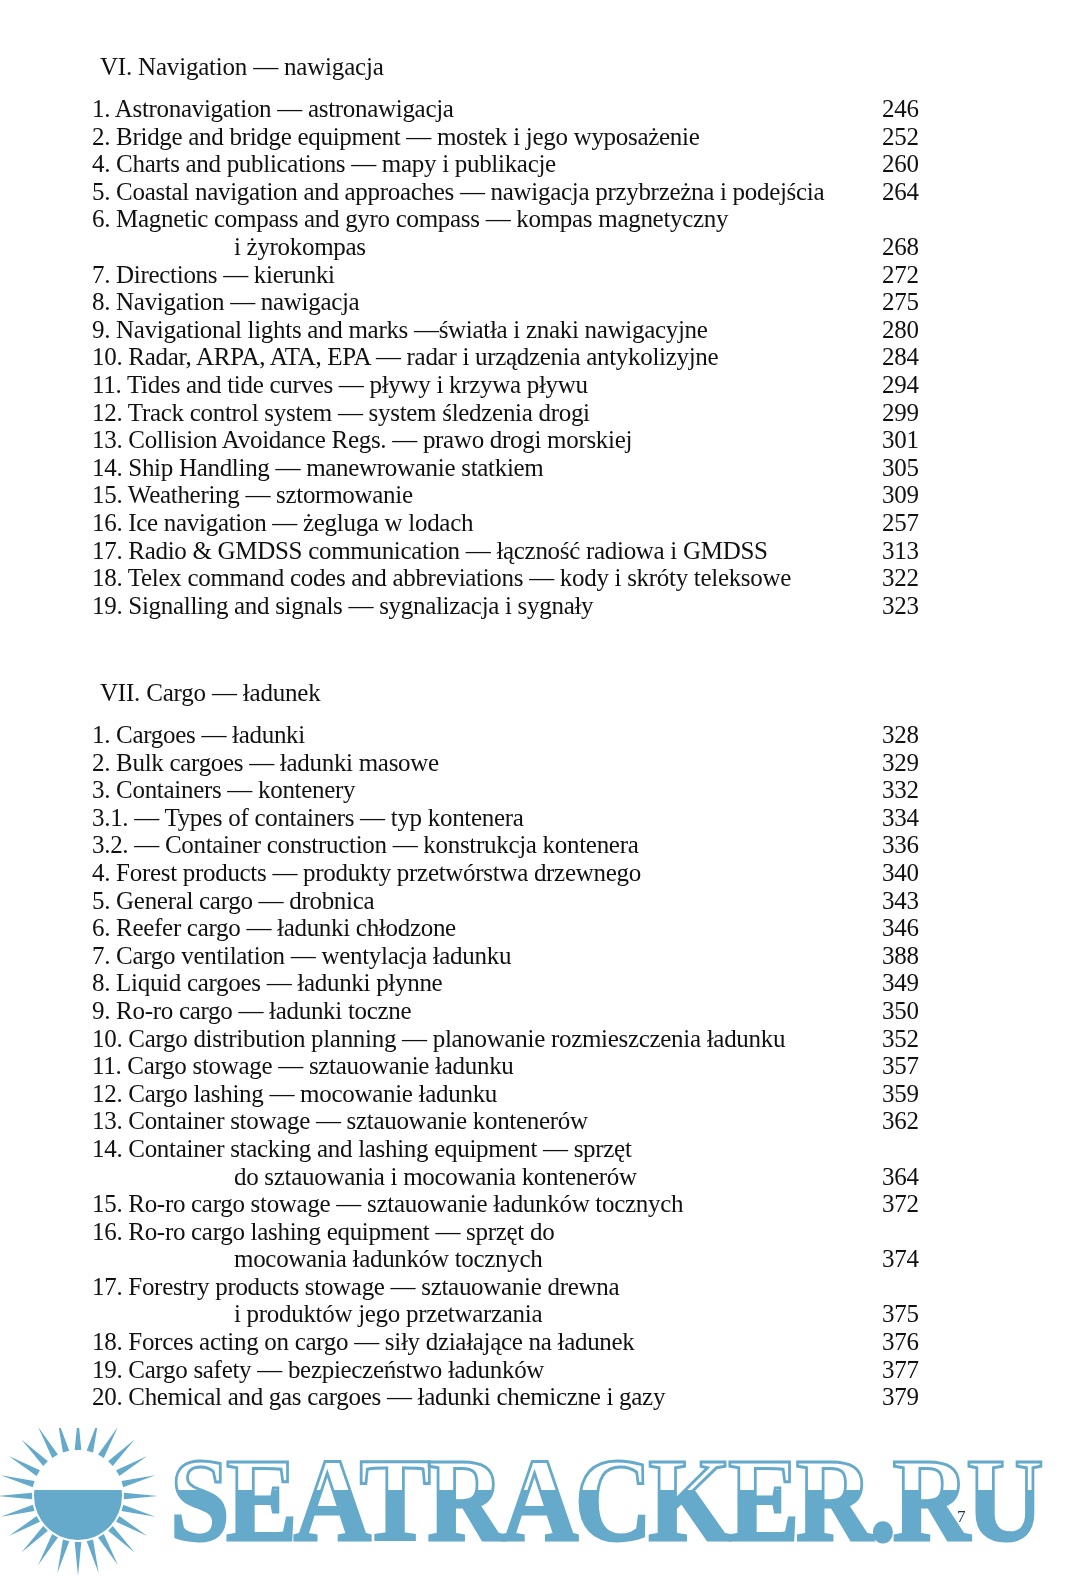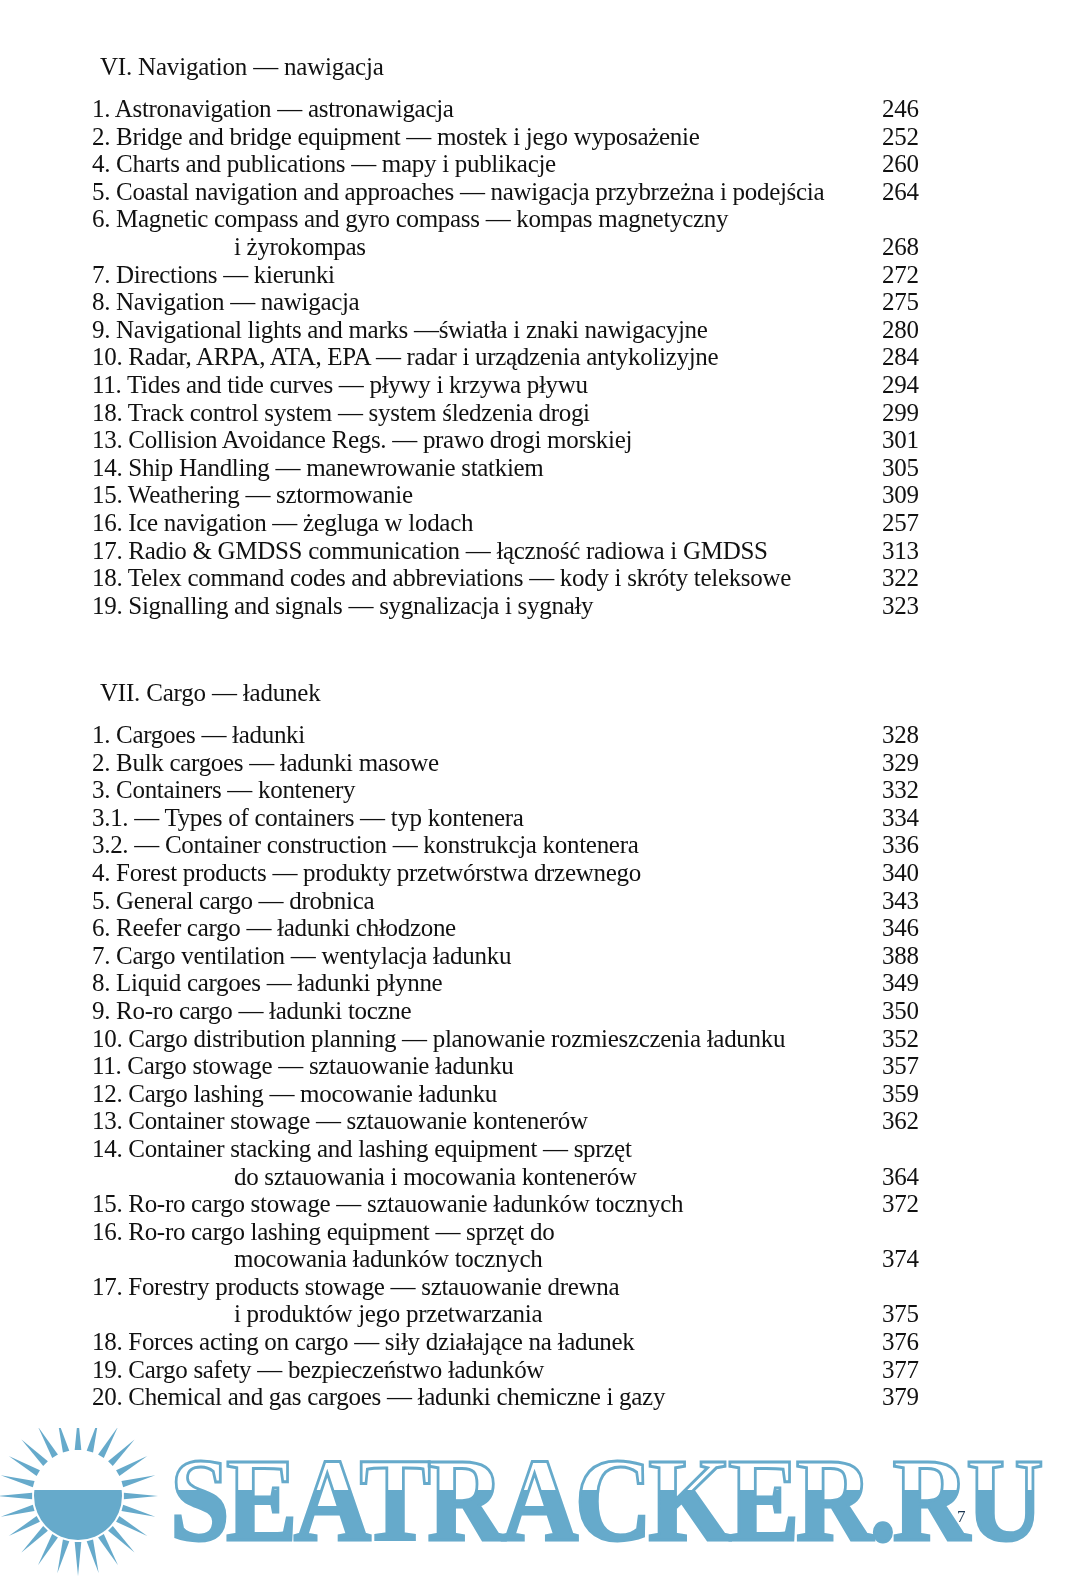--- a/index.html
+++ b/index.html
@@ -86,21 +86,21 @@
       <li class="toc-row"><span class="toc-text">2. Bridge and bridge equipment — mostek i jego wyposażenie</span><span class="toc-page">252</span></li>
       <li class="toc-row"><span class="toc-text">4. Charts and publications — mapy i publikacje</span><span class="toc-page">260</span></li>
       <li class="toc-row"><span class="toc-text">5. Coastal navigation and approaches — nawigacja przybrzeżna i podejścia</span><span class="toc-page">264</span></li>
       <li class="toc-row"><span class="toc-text">6. Magnetic compass and gyro compass — kompas magnetyczny</span><span class="toc-page"></span></li>
       <li class="toc-row cont"><span class="toc-text">i żyrokompas</span><span class="toc-page">268</span></li>
       <li class="toc-row"><span class="toc-text">7. Directions — kierunki</span><span class="toc-page">272</span></li>
       <li class="toc-row"><span class="toc-text">8. Navigation — nawigacja</span><span class="toc-page">275</span></li>
       <li class="toc-row"><span class="toc-text">9. Navigational lights and marks —światła i znaki nawigacyjne</span><span class="toc-page">280</span></li>
       <li class="toc-row"><span class="toc-text">10. Radar, ARPA, ATA, EPA  — radar i urządzenia antykolizyjne</span><span class="toc-page">284</span></li>
       <li class="toc-row"><span class="toc-text">11. Tides and tide curves — pływy i krzywa pływu</span><span class="toc-page">294</span></li>
-      <li class="toc-row"><span class="toc-text">18. Track control system — system śledzenia drogi</span><span class="toc-page">299</span></li>
+      <li class="toc-row"><span class="toc-text">12. Track control system — system śledzenia drogi</span><span class="toc-page">299</span></li>
       <li class="toc-row"><span class="toc-text">13. Collision Avoidance Regs.  — prawo drogi morskiej</span><span class="toc-page">301</span></li>
       <li class="toc-row"><span class="toc-text">14. Ship Handling — manewrowanie statkiem</span><span class="toc-page">305</span></li>
       <li class="toc-row"><span class="toc-text">15. Weathering — sztormowanie</span><span class="toc-page">309</span></li>
       <li class="toc-row"><span class="toc-text">16. Ice navigation — żegluga w lodach</span><span class="toc-page">257</span></li>
       <li class="toc-row"><span class="toc-text">17. Radio &amp; GMDSS communication — łączność radiowa i GMDSS</span><span class="toc-page">313</span></li>
       <li class="toc-row"><span class="toc-text">18. Telex command codes and abbreviations — kody i skróty teleksowe</span><span class="toc-page">322</span></li>
       <li class="toc-row"><span class="toc-text">19. Signalling and signals — sygnalizacja i sygnały</span><span class="toc-page">323</span></li>
     </ul>
 
   <h2 class="section-title" style="top:670px;">VII. Cargo — ładunek</h2>

